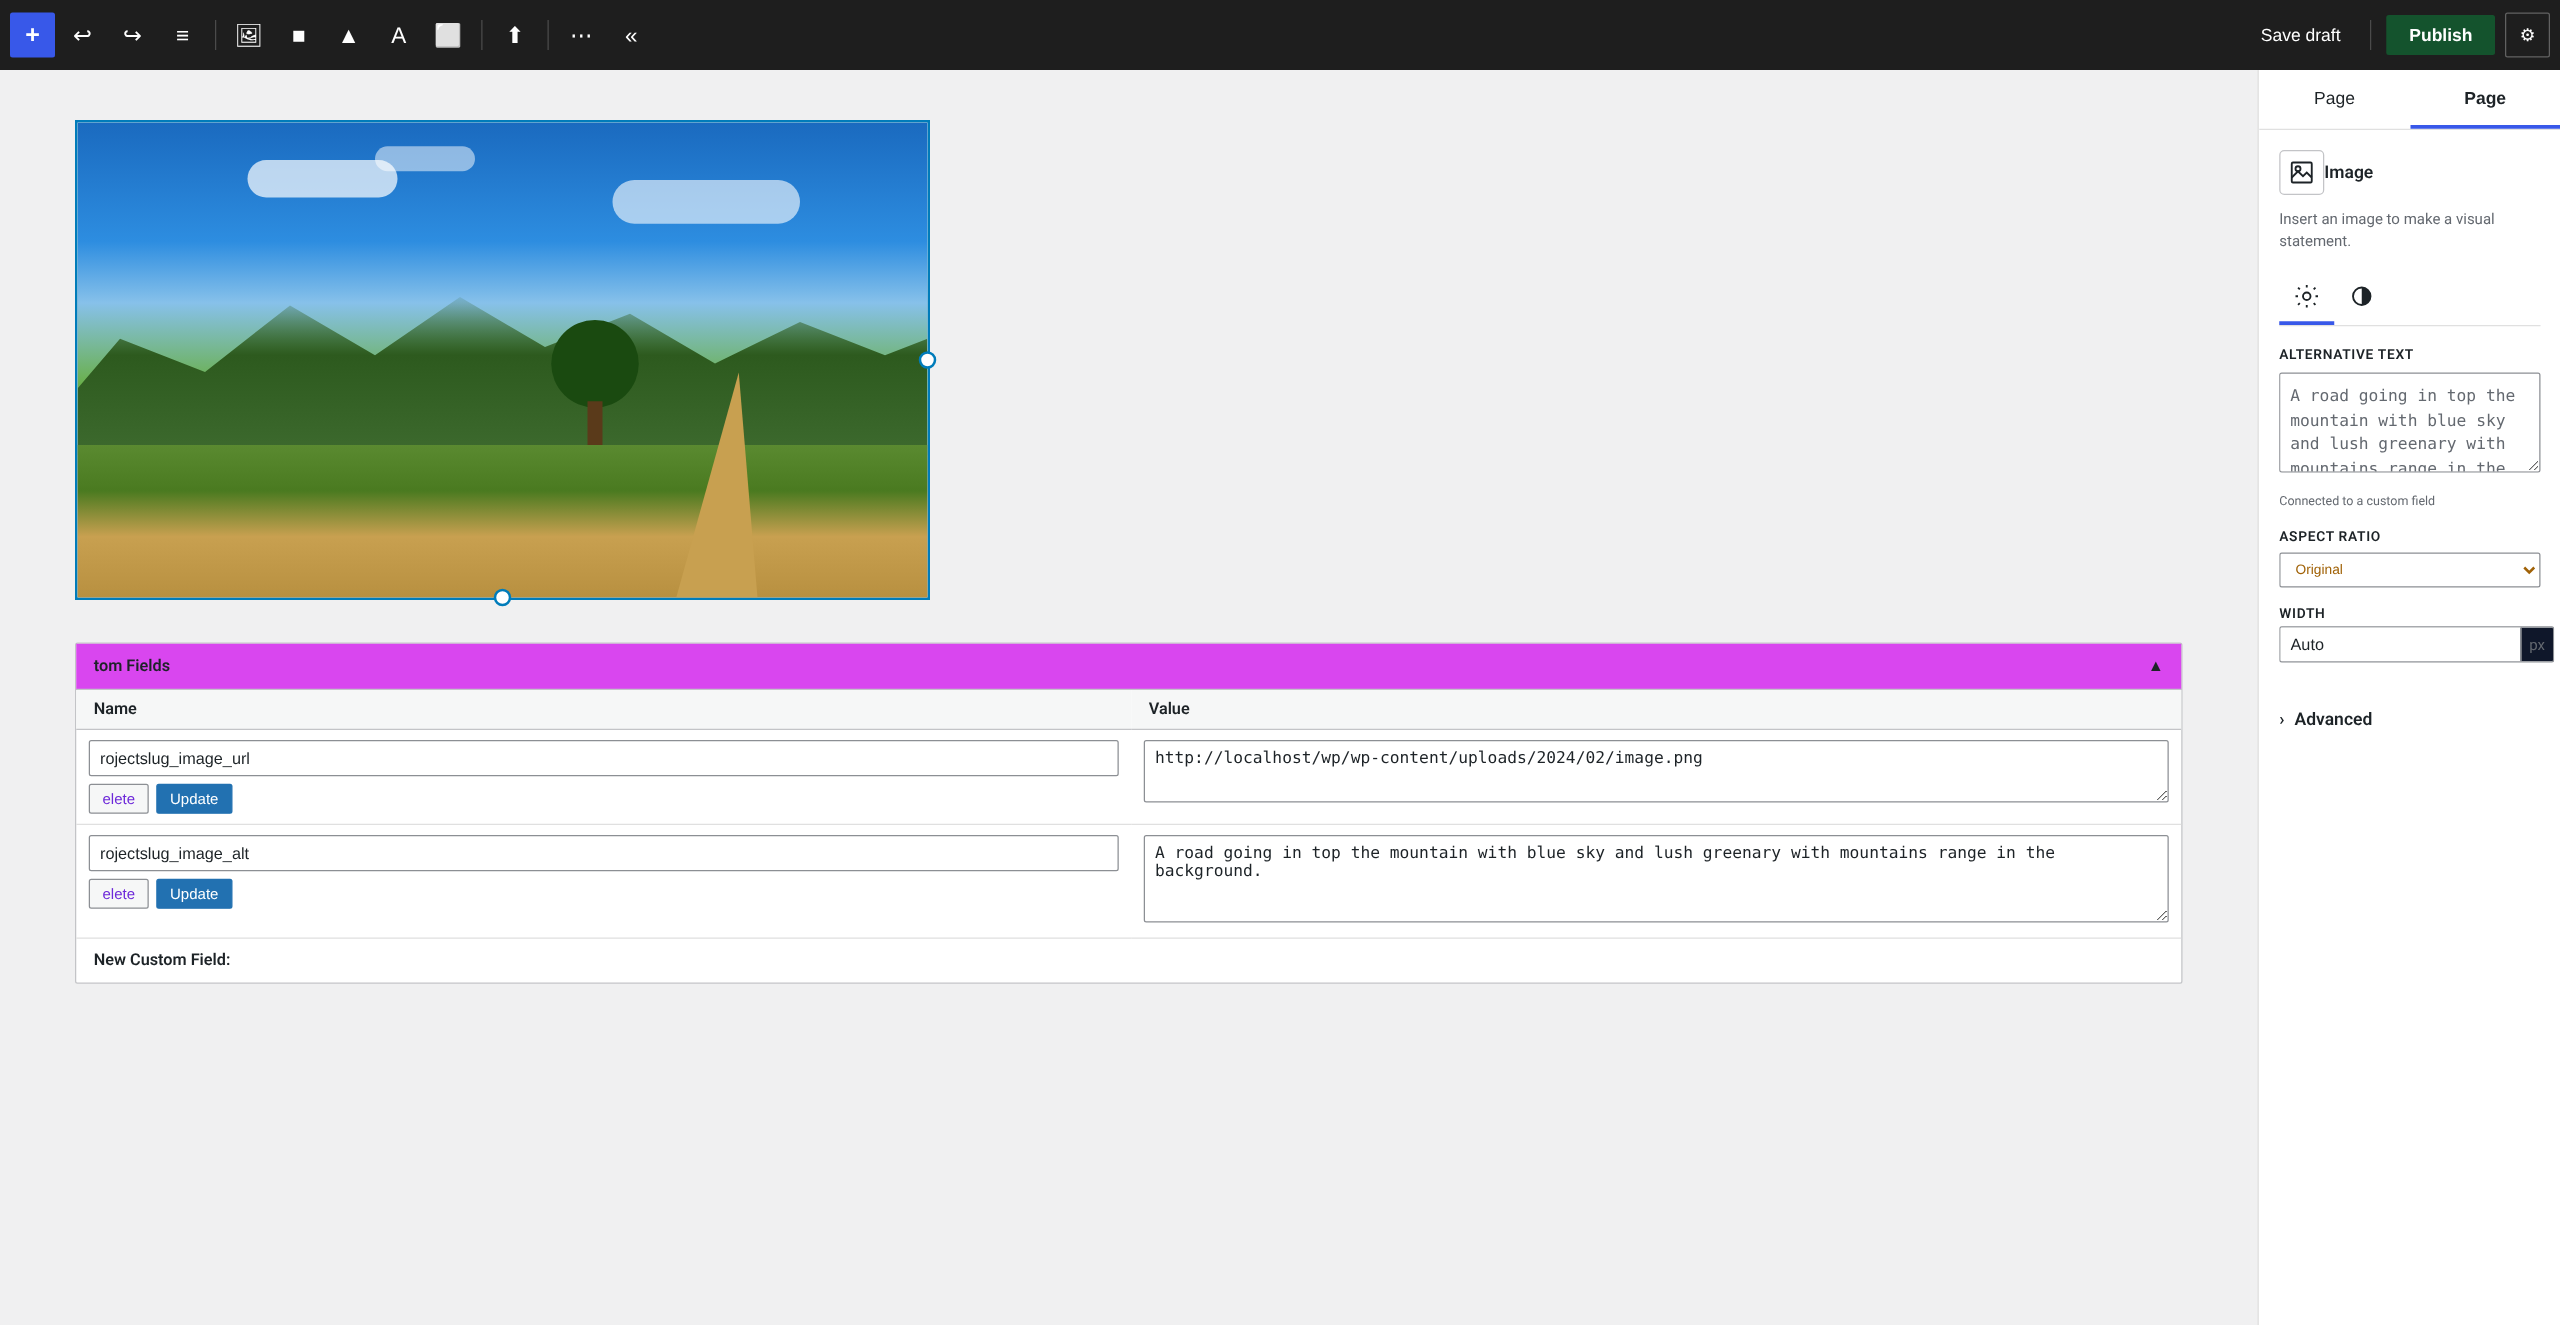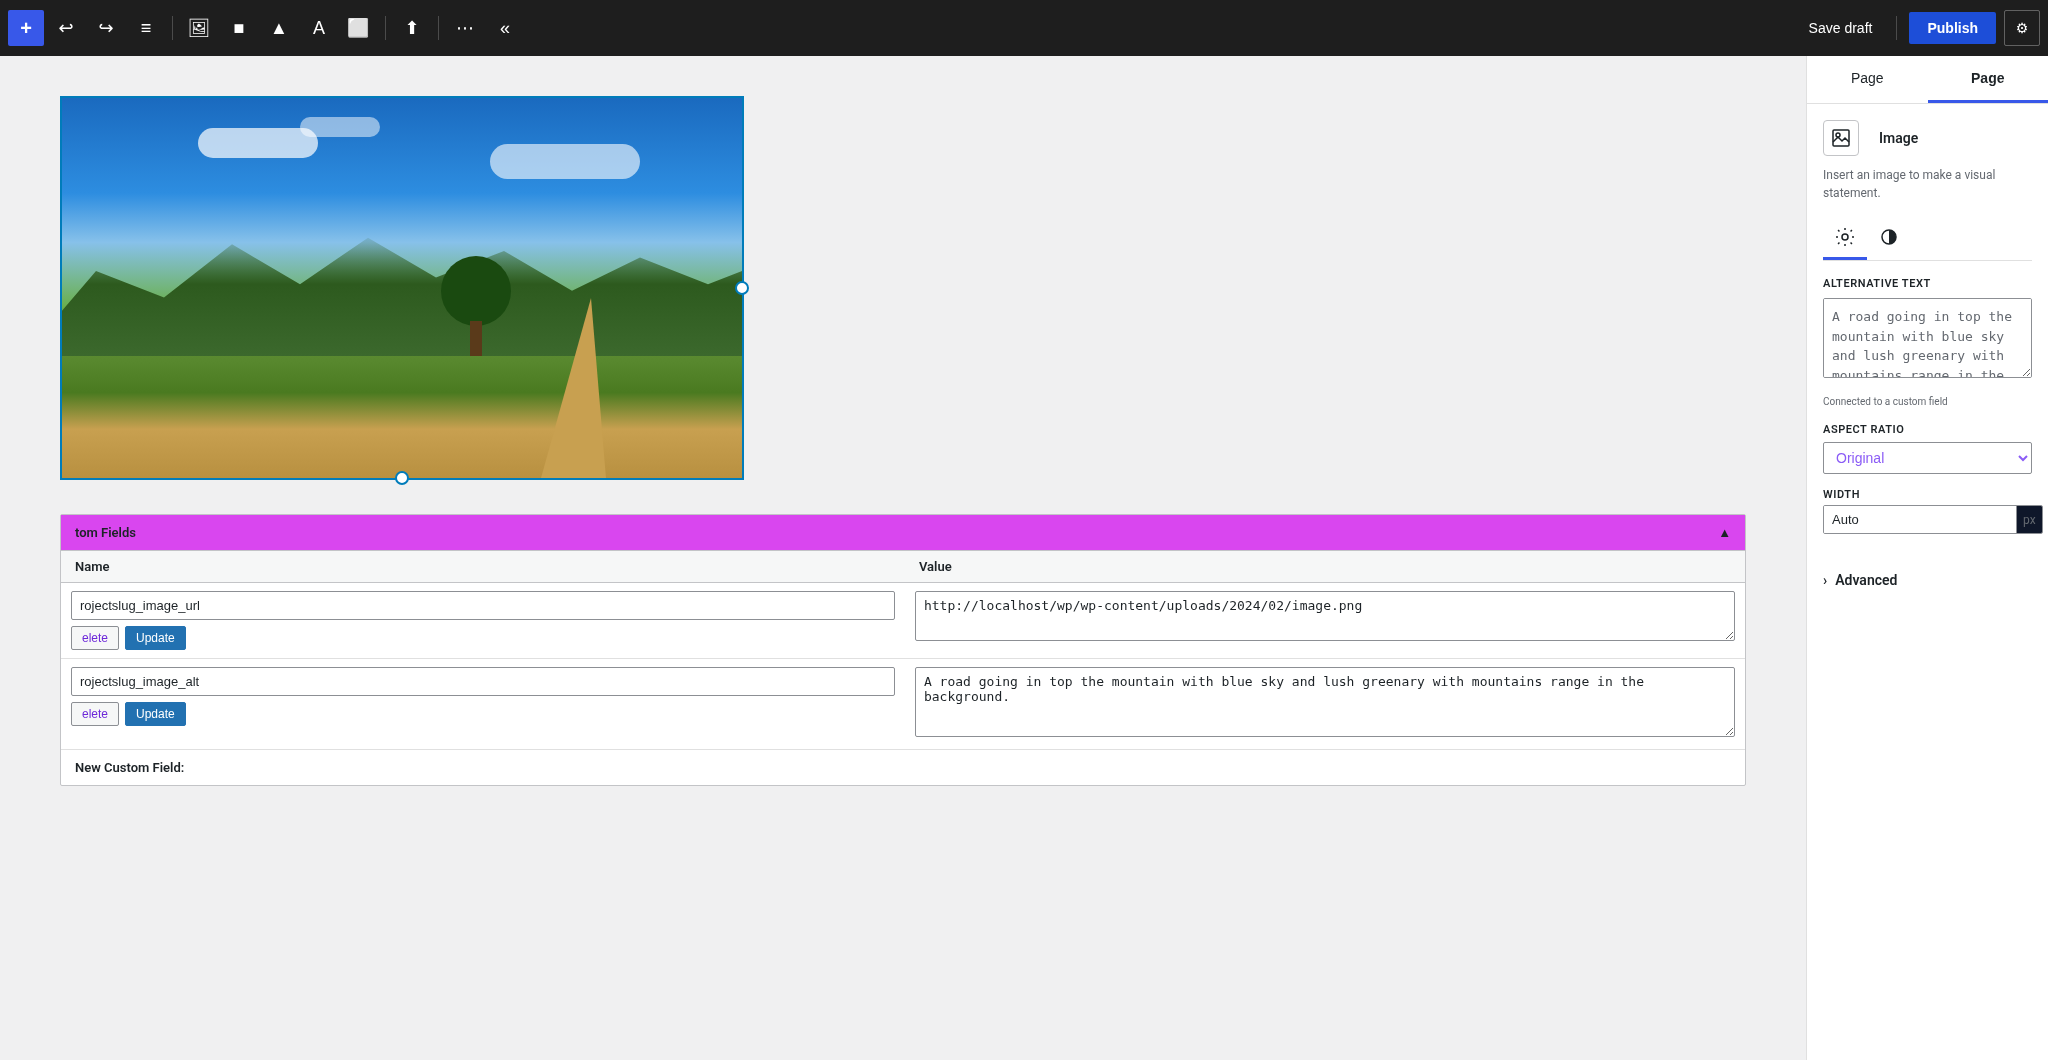--- a/index.html
+++ b/index.html
@@ -48,21 +48,21 @@
     }
     .save-draft-btn {
       background: none;
       border: none;
       color: #fff;
       font-size: 14px;
       cursor: pointer;
       padding: 6px 12px;
     }
     .publish-btn {
-      background: #1d4ed8;
+      background: #14532d;
       border: none;
       color: #fff;
       font-size: 14px;
       font-weight: 600;
       padding: 8px 18px;
       border-radius: 2px;
       cursor: pointer;
     }
     .toolbar-icon-btn {
       background: none;
@@ -292,21 +292,21 @@
     .sidebar-tab.active {
       border-bottom: 3px solid #3858e9;
       font-weight: 600;
     }
     .sidebar-content {
       padding: 16px;
     }
     .block-icon-row {
       display: flex;
       align-items: center;
-      gap: 20px;
+      gap: 0;
       margin-bottom: 10px;
     }
     .block-icon {
       width: 36px;
       height: 36px;
       border: 1px solid #c3c4c7;
       border-radius: 4px;
       display: flex; align-items: center; justify-content: center;
       font-size: 18px;
       color: #1d2327;
@@ -372,22 +372,22 @@
       text-transform: uppercase;
       letter-spacing: 0.05em;
       color: #1d2327;
       margin-bottom: 6px;
     }
     .aspect-ratio-select {
       width: 100%;
       border: 1px solid #8c8f94;
       border-radius: 2px;
       padding: 6px 8px;
-      font-size: 14px;
-      color: #8b5cf6;
+      font-size: 11px;
+      color: #a16207;
       background: #fff;
       appearance: auto;
       margin-bottom: 14px;
     }
     .dimension-row {
       display: flex;
       gap: 8px;
       margin-bottom: 28px;
     }
     .dim-group {

